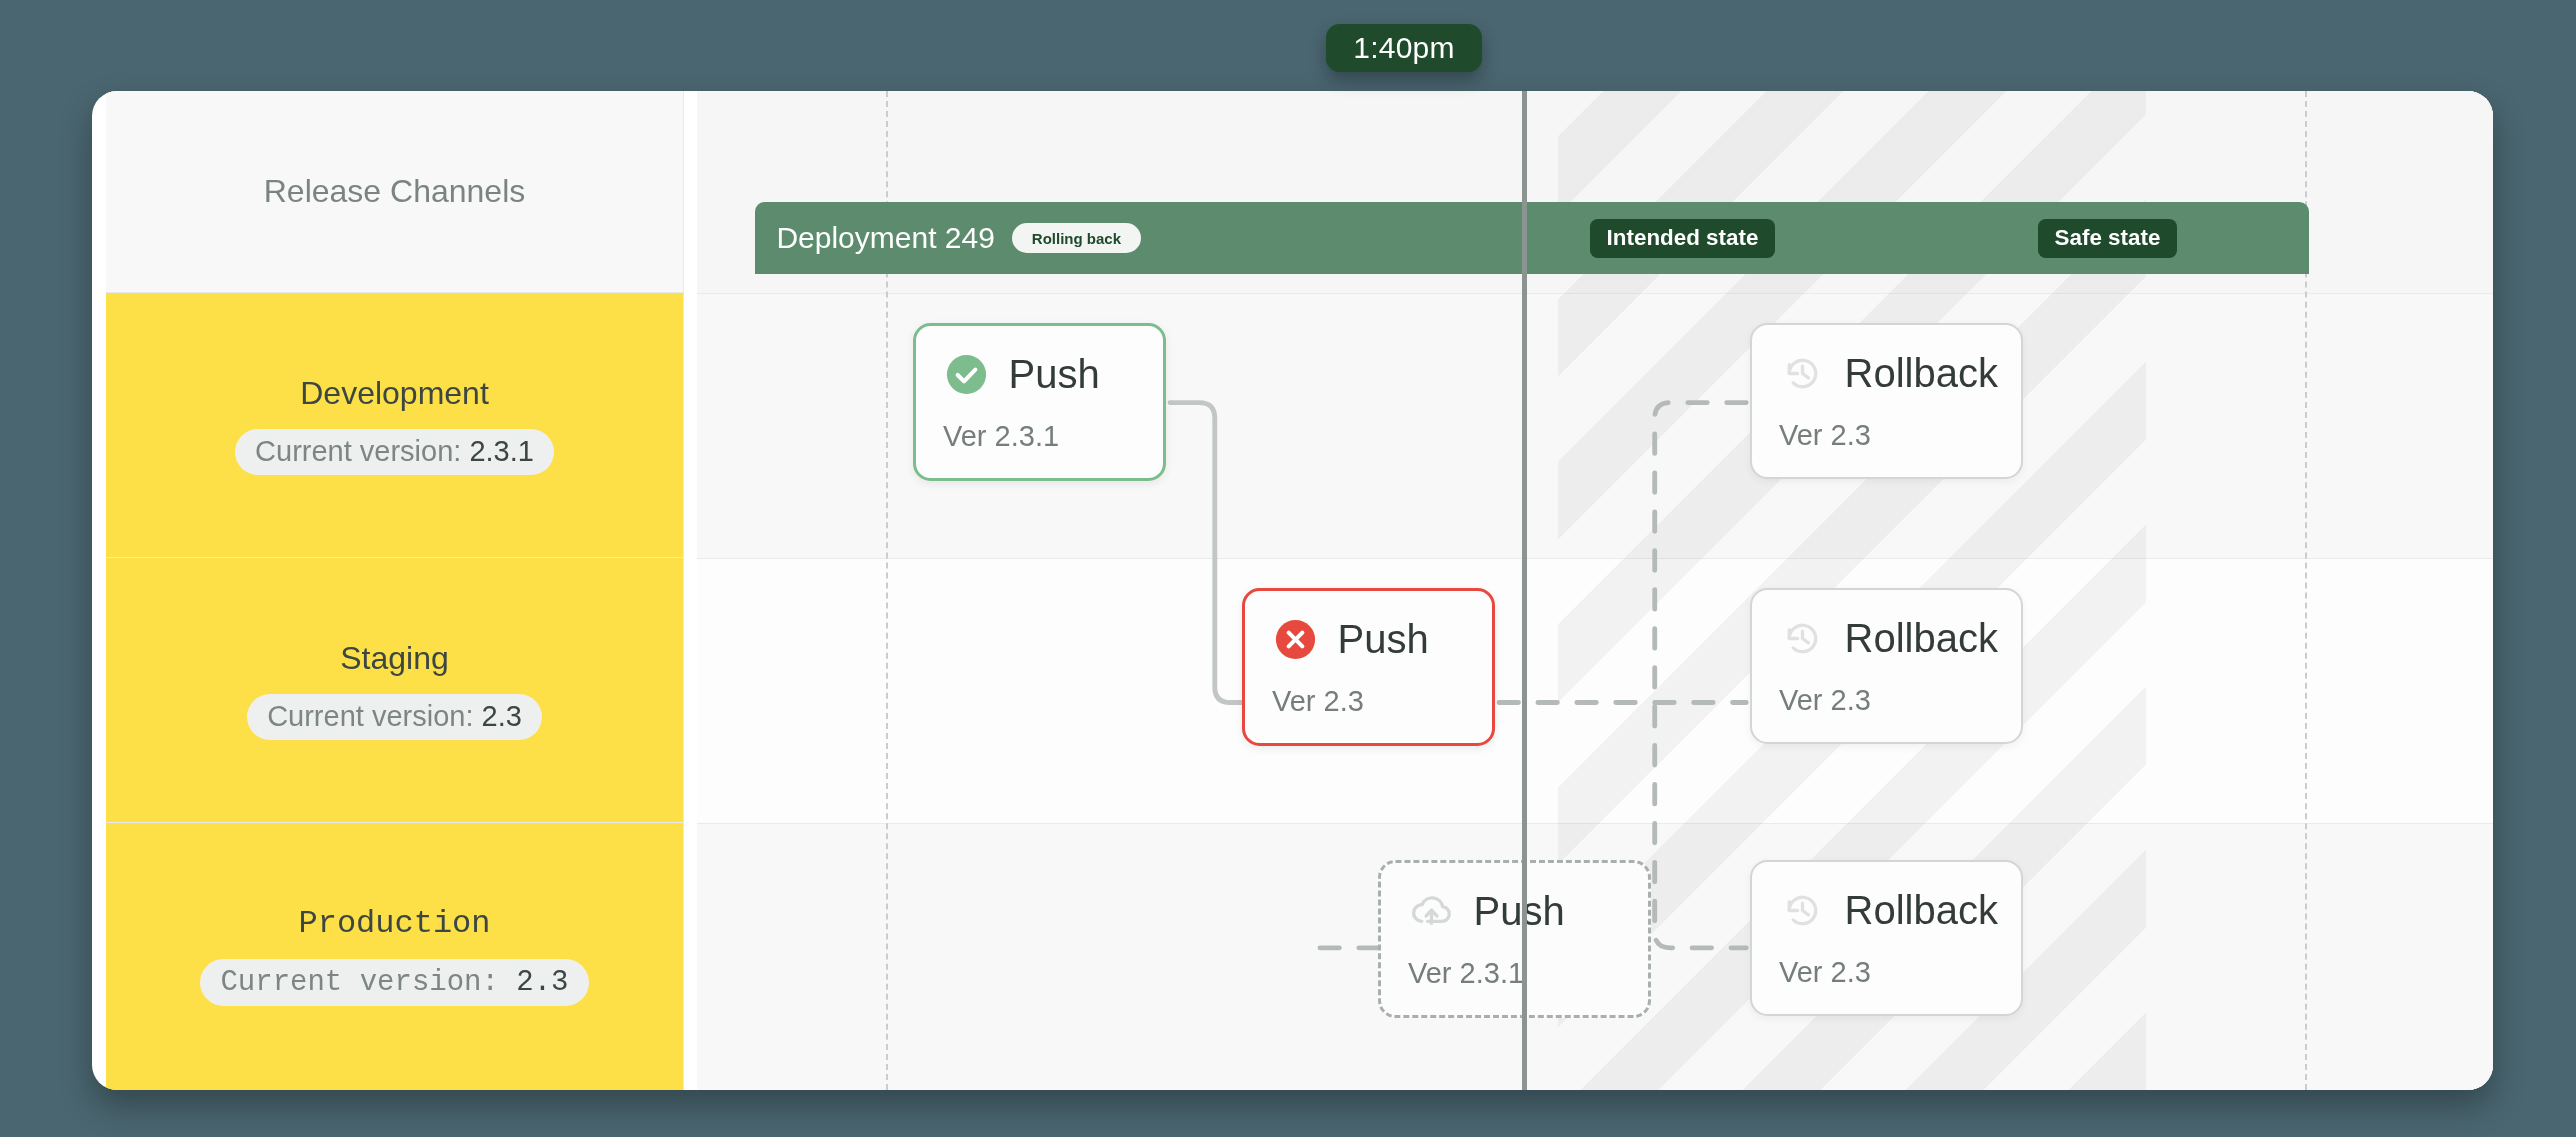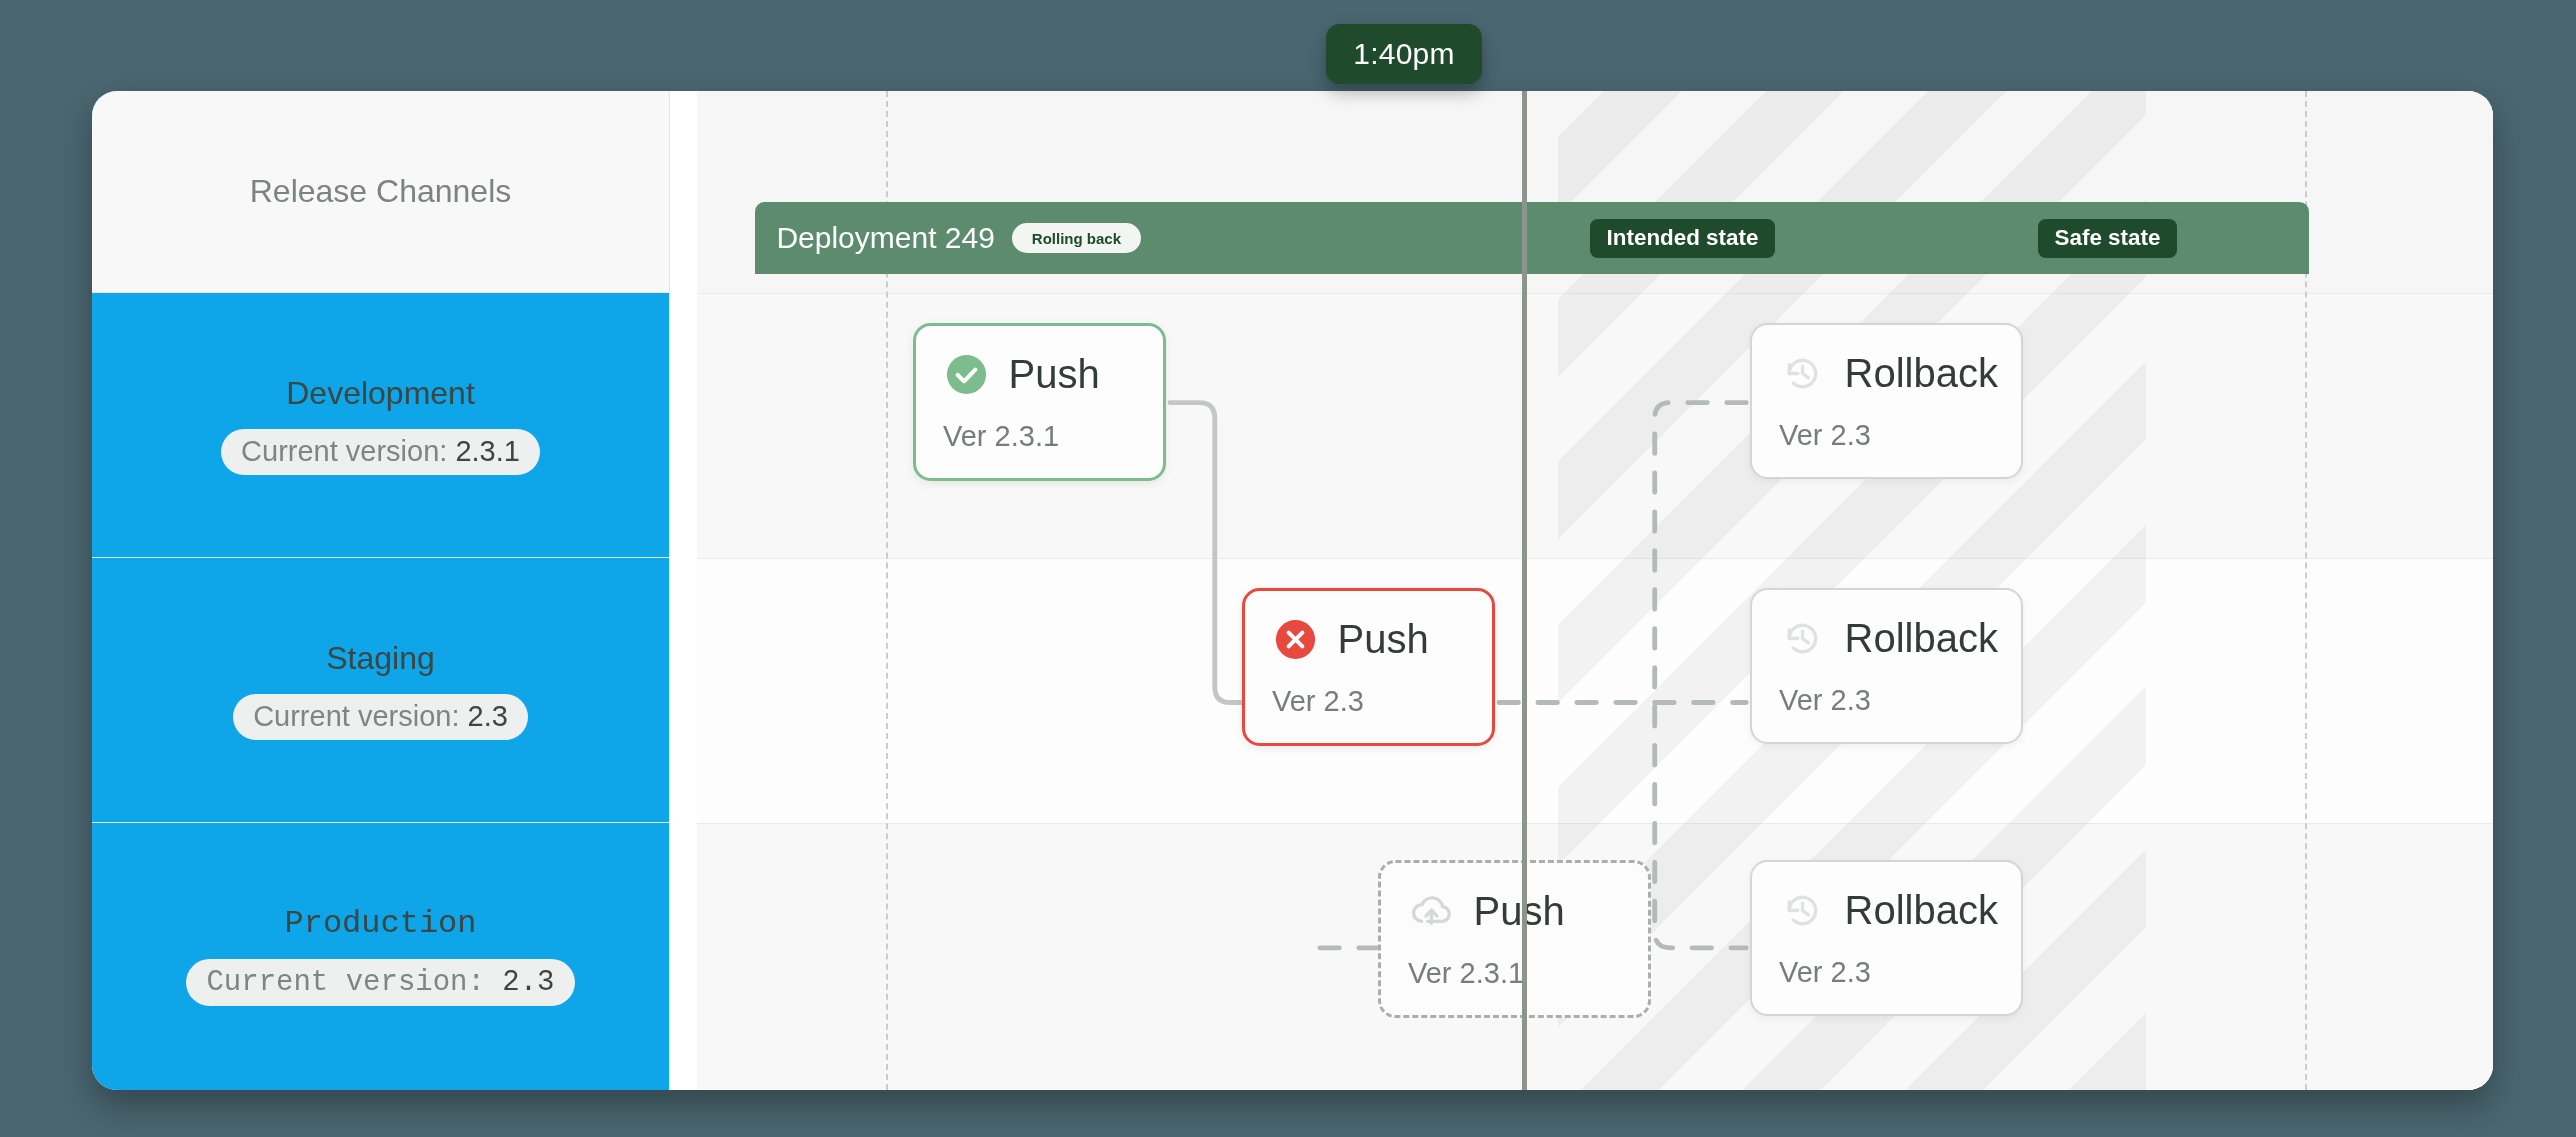--- a/index.html
+++ b/index.html
@@ -7,21 +7,21 @@
     width:2576px; height:1137px;
     background:#4a6670;
     font-family:"Liberation Sans", sans-serif;
     overflow:hidden;
   }
 
   
   #time-badge {
     position:absolute;
     left:1326px; top:24px;
-    width:156px; height:60px;
+    width:156px; height:48px;
     background:#1f4a2c;
     border-radius:13.6px;
     display:flex; align-items:center; justify-content:center;
     color:#ffffff;
     font-size:30px;
     letter-spacing:0.2px;
     box-shadow:0 7.8px 17.5px rgba(0,0,0,.30);
     z-index:40;
     text-align:right;
   }
@@ -33,23 +33,23 @@
     width:2401px; height:999px;
     background:#ffffff;
     border-radius:25px;
     box-shadow:0 15.6px 33px rgba(0,0,0,.30);
     overflow:hidden;
     z-index:10;
   }
 
   
   #sidebar {
-    position:absolute; left:0; top:0;
+    position:absolute; left:14px; top:0;
     width:578px; height:100%;
-    background:#0ea5e9;
+    background:#fde047;
     border-right:1px solid #e7e9e8;
     z-index:6;
   }
   .side-row {
     position:relative;
     display:flex; flex-direction:column;
     align-items:center; justify-content:center;
     border-bottom:1px solid #e7e9e8;
   }
   #side-head { height:202px; background:#f7f8f7; }

